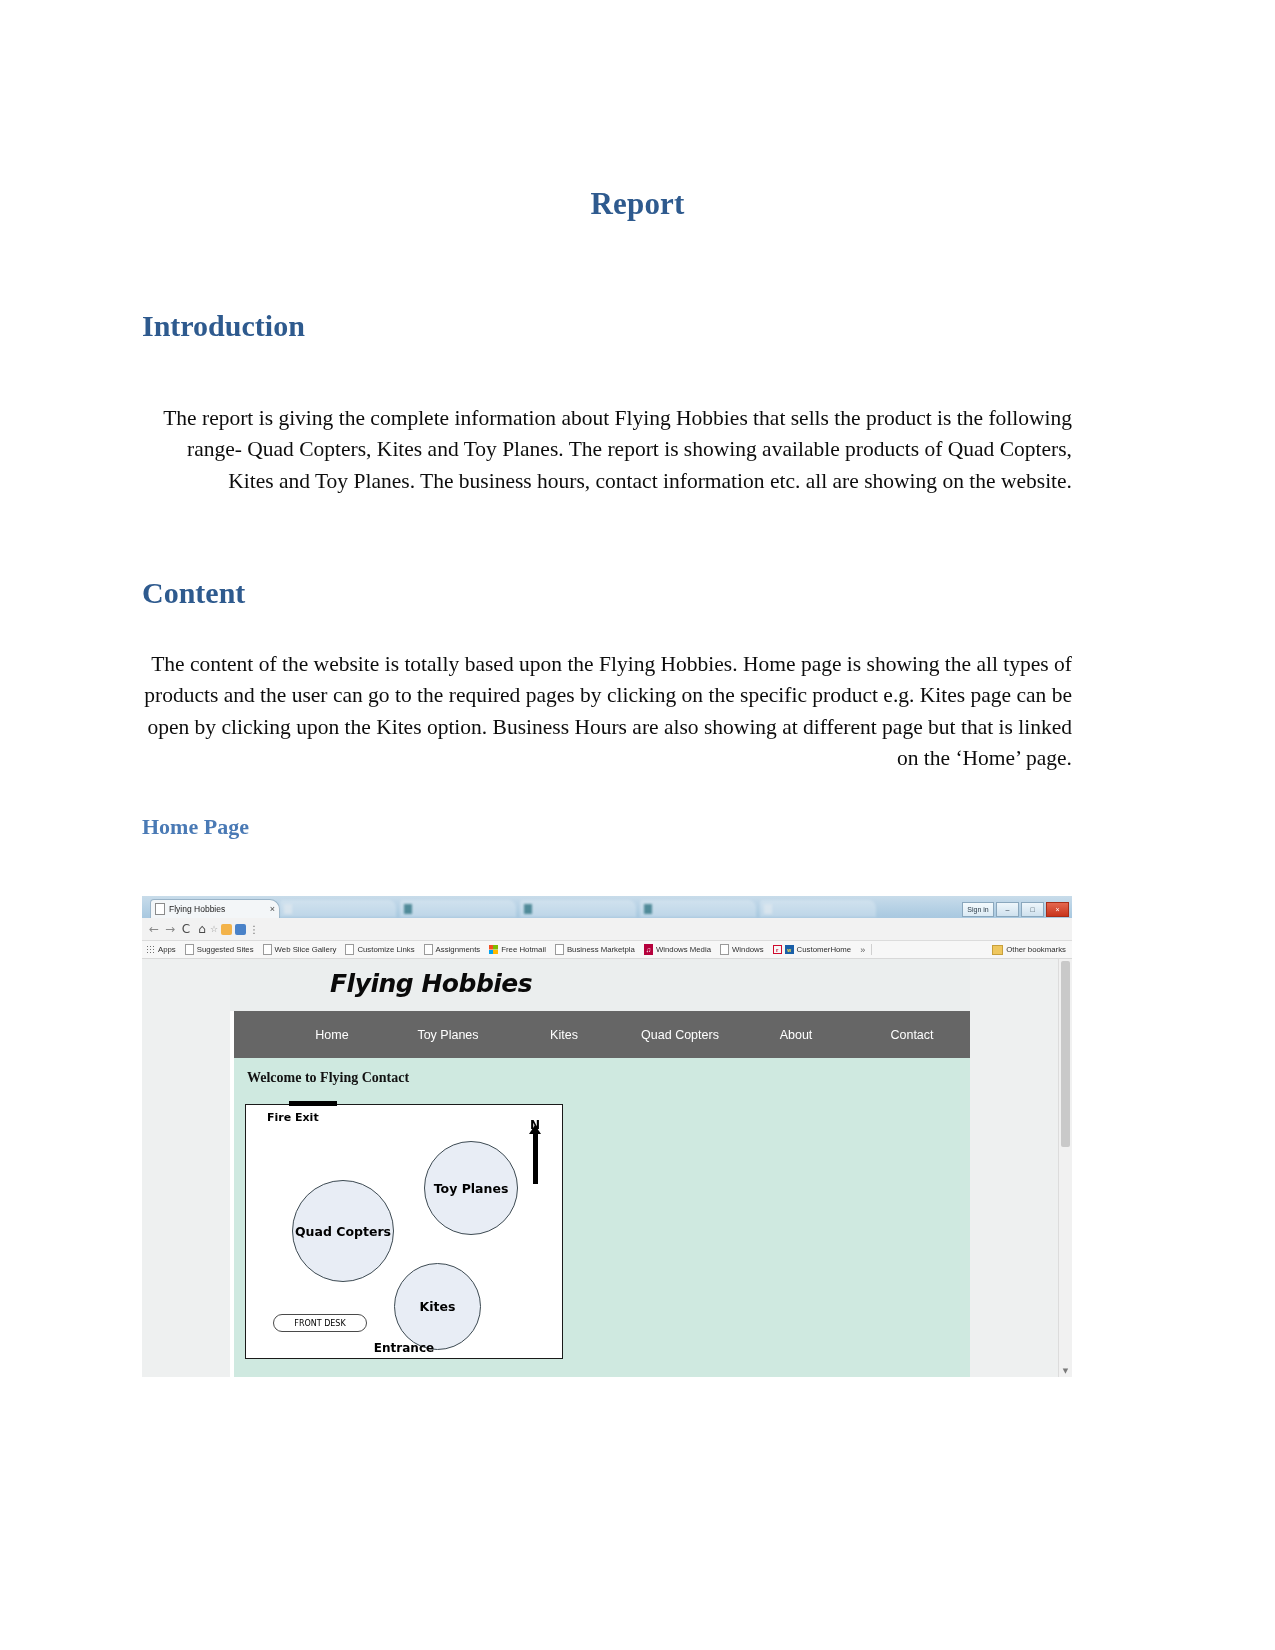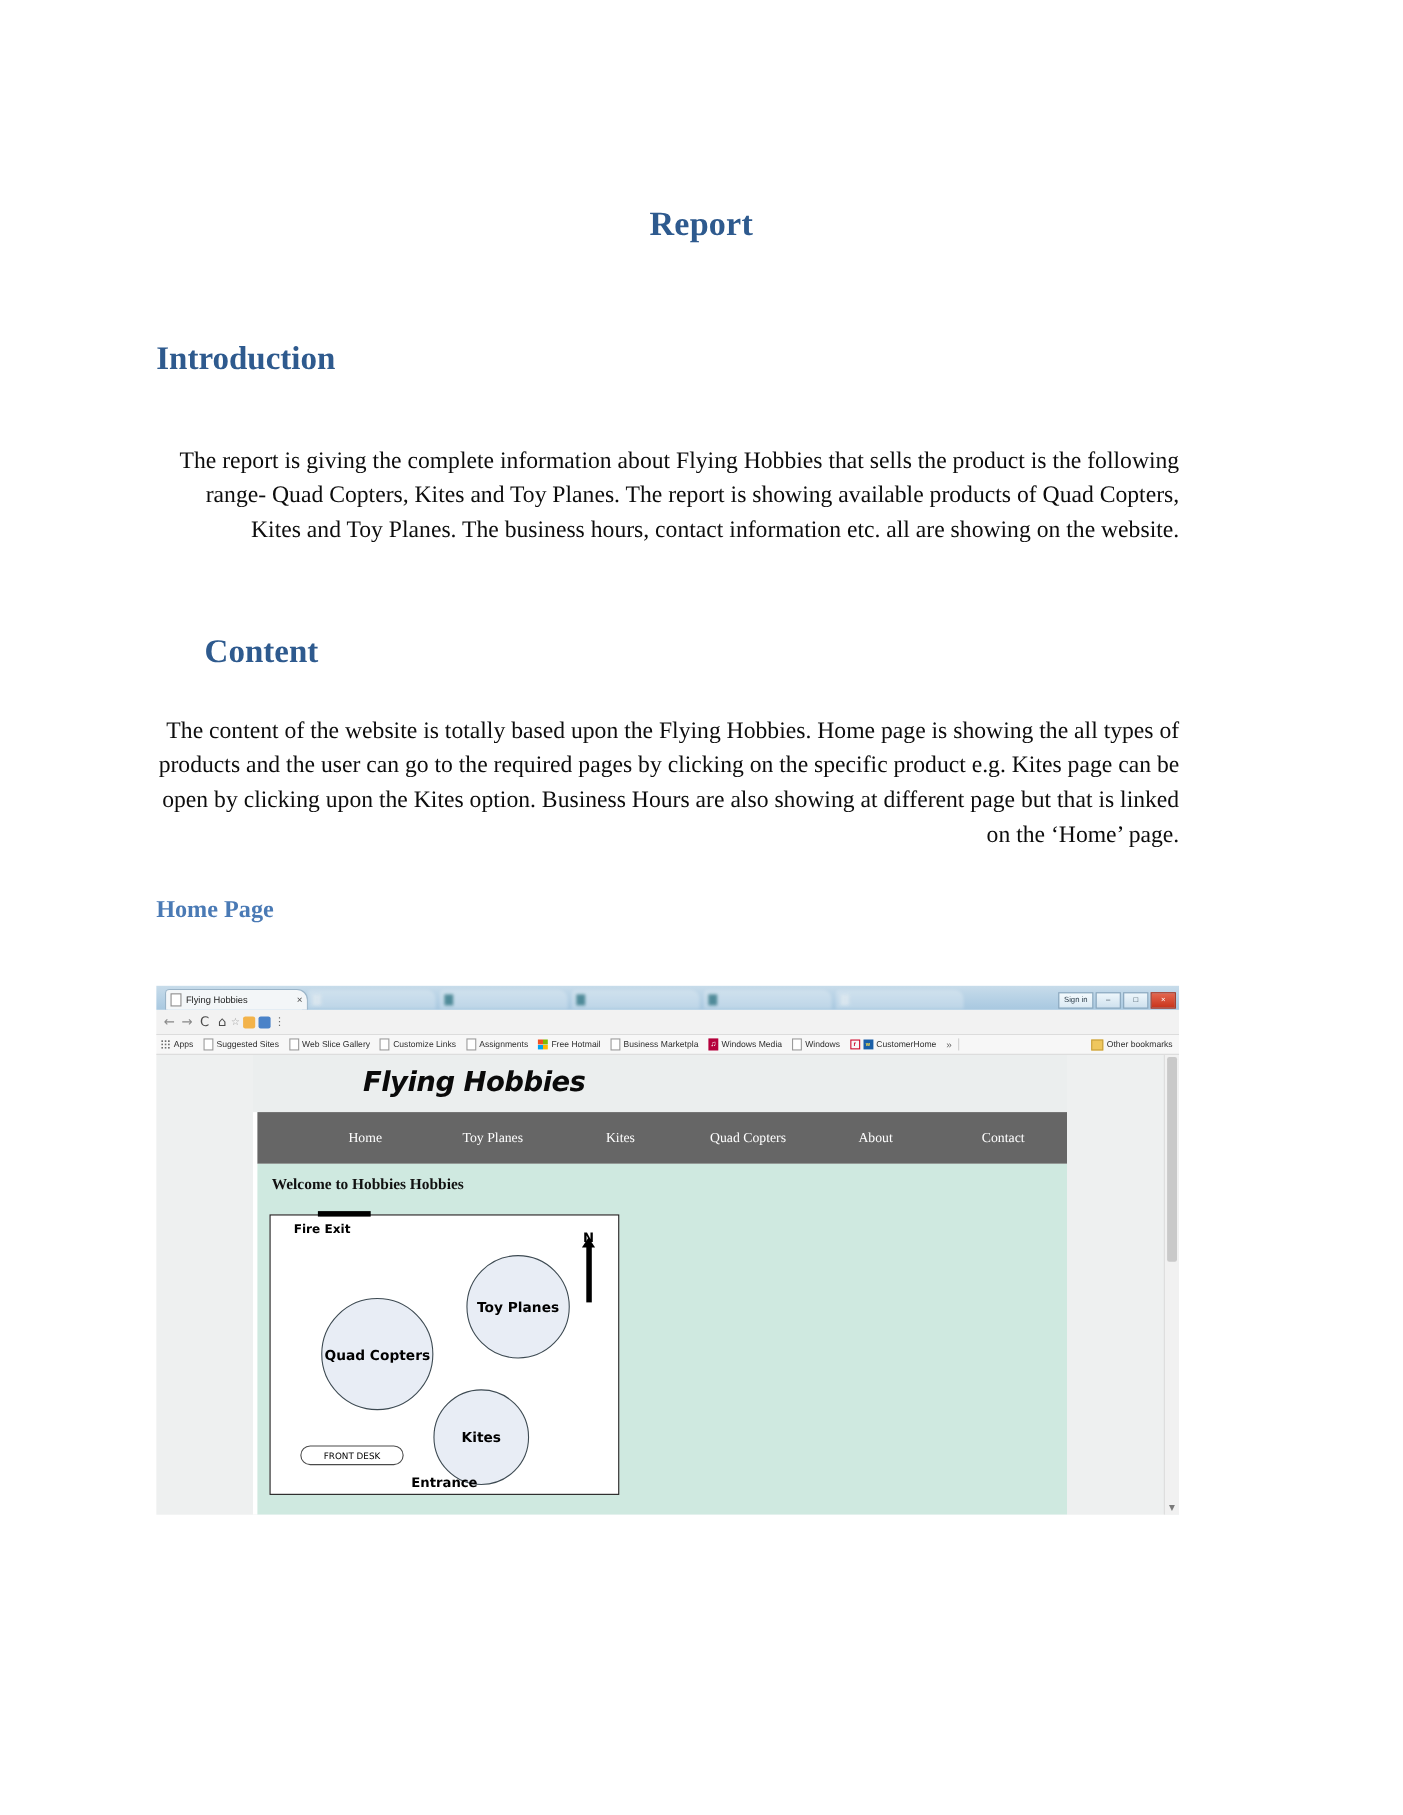--- a/index.html
+++ b/index.html
@@ -33,21 +33,21 @@
     letter-spacing: 0.2px;
   }
   .h1 {
     position: absolute;
     left: 142px;
     font-size: 30px;
     font-weight: bold;
     color: #2e5a8e;
   }
   .h1.intro { top: 309px; }
-  .h1.content { top: 576px; margin-left: 44px; }
+  .h1.content { top: 576px; }
   .h2 {
     position: absolute;
     left: 142px;
     top: 814px;
     font-size: 22px;
     font-weight: bold;
     color: #4a7ab5;
   }
   .para {
     position: absolute;
@@ -312,21 +312,21 @@
     left: 92px;
     top: 52px;
     width: 736px;
     height: 47px;
     background: #666666;
     display: flex;
     align-items: center;
   }
   .nav-item {
     color: #ffffff;
-    font-family: Liberation Serif, serif;
+    font-family: Liberation Sans, sans-serif;
     font-size: 12.5px;
     text-align: center;
     flex: 1;
   }
   .nav-item:first-child { margin-left: 40px; }
   .content-area {
     position: absolute;
     left: 92px;
     top: 99px;
     width: 736px;
@@ -567,21 +567,21 @@
       <div class="navbar">
         <span class="nav-item">Home</span>
         <span class="nav-item">Toy Planes</span>
         <span class="nav-item">Kites</span>
         <span class="nav-item">Quad Copters</span>
         <span class="nav-item">About</span>
         <span class="nav-item">Contact</span>
       </div>
 
       <div class="content-area">
-        <div class="welcome">Welcome to Hobbies Hobbies</div>
+        <div class="welcome">Welcome to Flying Contact</div>
 
         <div class="floorplan">
           <div class="fire-bar"></div>
           <div class="fp-label fp-fire">Fire Exit</div>
 
           <div class="circle c-quad">Quad Copters</div>
           <div class="circle c-toy">Toy Planes</div>
           <div class="circle c-kites">Kites</div>
 
           <div class="frontdesk">FRONT DESK</div>

